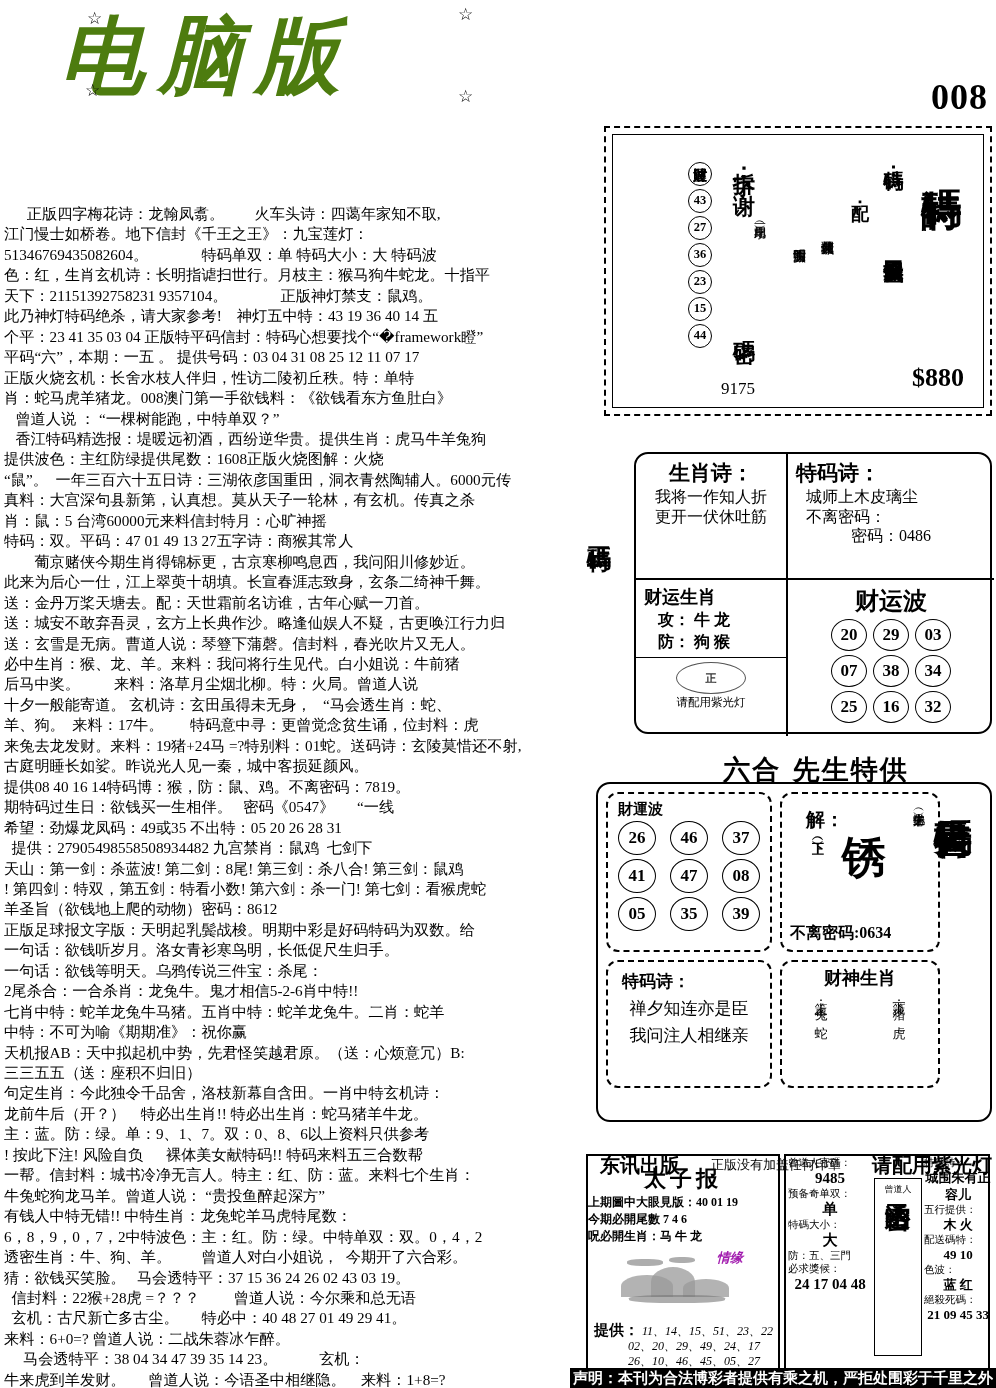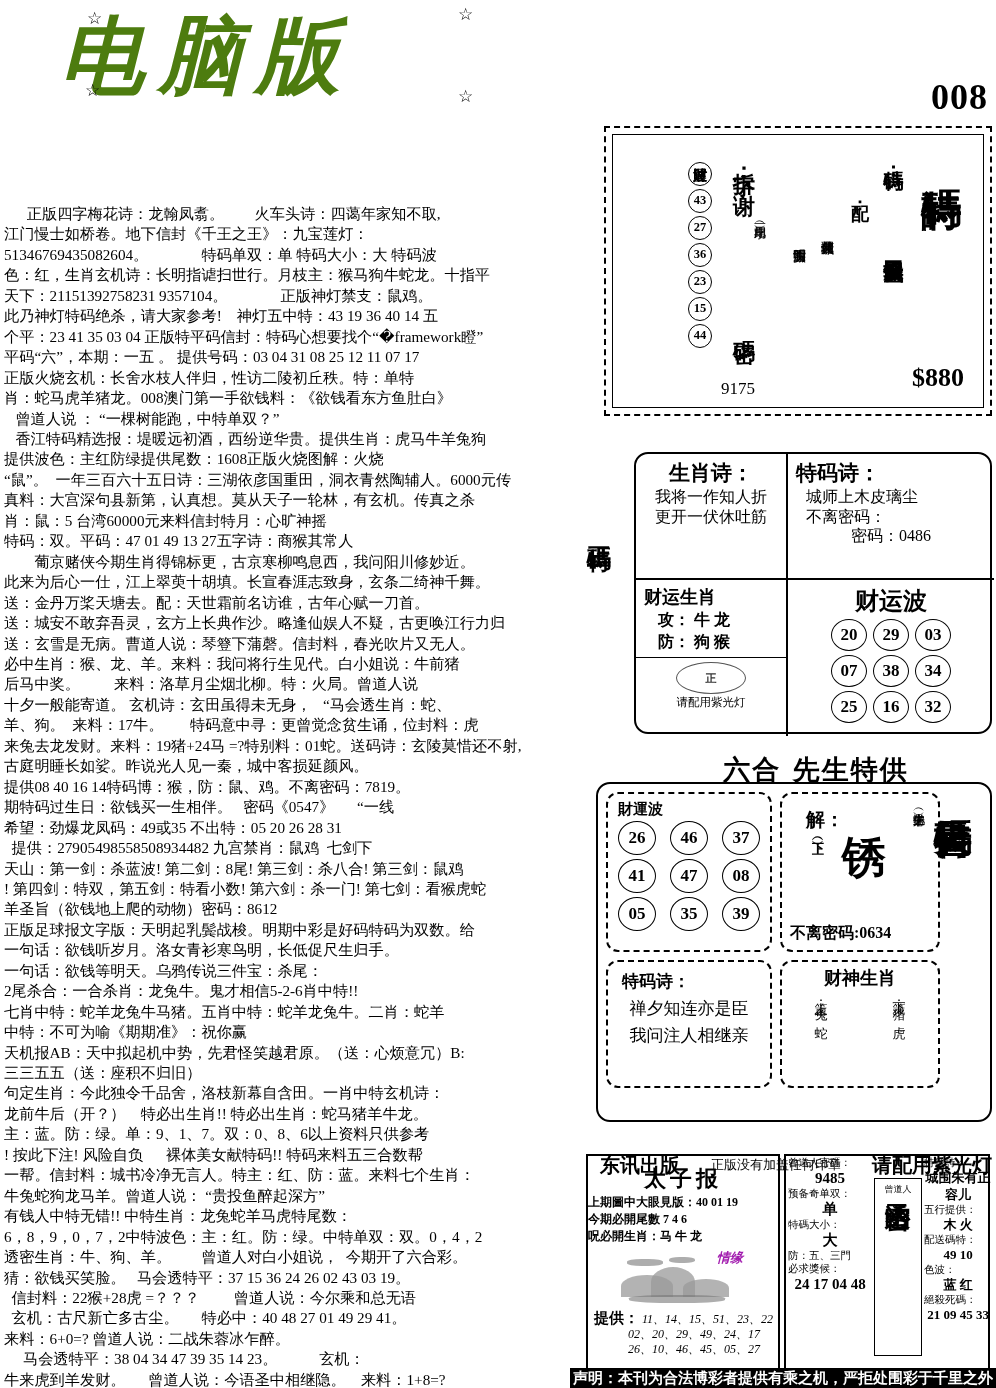--- a/index.html
+++ b/index.html
@@ -125,21 +125,21 @@
   #pub-strip .c{font-size:20px;font-weight:700;}
 
   
   #taizi-box{left:586px;top:1154px;width:194px;height:224px;border:2px solid #000;}
   #taizi-box .ttl{font-size:22px;font-weight:700;text-align:center;margin-top:8px;letter-spacing:4px;}
   #taizi-box .row{font-size:12px;font-weight:700;line-height:17px;white-space:nowrap;}
   .scenery{width:132px;height:58px;margin:4px auto 0;position:relative;overflow:hidden;}
   .scenery .hill{position:absolute;background:#9a9a9a;border-radius:50% 50% 0 0;opacity:.75;}
   .scenery .ink{position:absolute;background:#777;border-radius:40%;opacity:.6;}
   .scenery .sig{position:absolute;right:6px;top:0;font-size:13px;font-style:italic;font-weight:700;color:#a21caf;}
-  #taizi-box .prov{font-size:12px;line-height:15px;padding-left:6px;margin-top:4px;font-style:italic;}
+  #taizi-box .prov{font-size:12px;line-height:15px;padding-left:6px;margin-top:16px;font-style:italic;}
   #taizi-box .prov b{font-size:15px;font-style:normal;}
 
   #toumi-box{left:784px;top:1154px;width:206px;height:224px;border:2px solid #000;}
   #toumi-left{position:absolute;left:2px;top:0;width:84px;font-size:10.5px;line-height:13px;}
   #toumi-left .val{font-size:15px;font-weight:700;text-align:center;line-height:18px;}
   #toumi-mid{position:absolute;left:88px;top:22px;width:46px;height:176px;border:1.4px solid #000;
     text-align:center;}
   #toumi-mid .ch{font-size:26px;font-weight:700;line-height:46px;font-family:"DejaVu Serif",serif;}
   #toumi-mid .by{font-size:9px;line-height:12px;}
   #toumi-right{position:absolute;left:138px;top:0;width:68px;font-size:10.5px;line-height:13px;}

